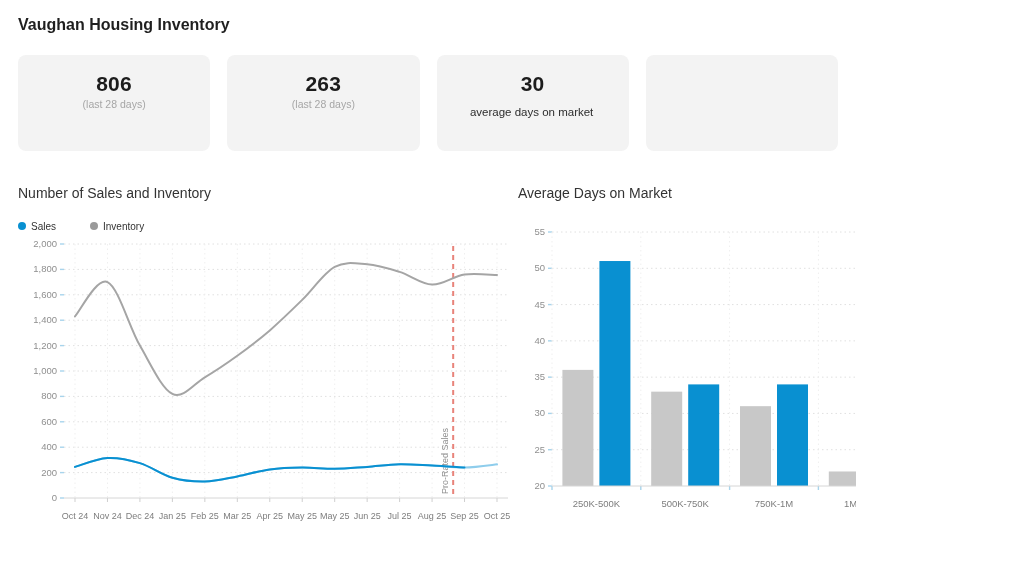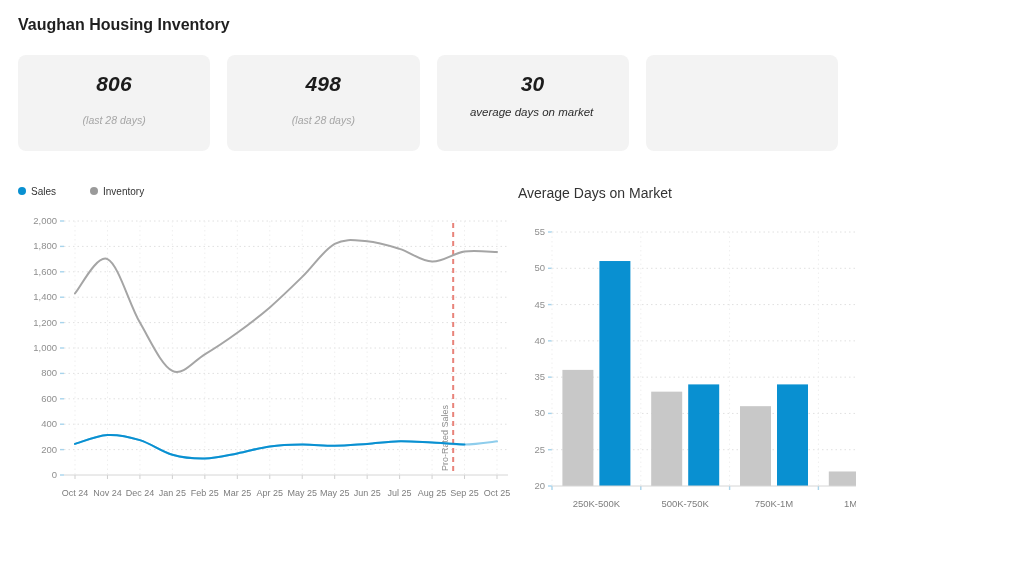--- a/index.html
+++ b/index.html
@@ -1,64 +1,65 @@
 <!DOCTYPE html>
 <html><head>
 <meta charset="utf-8">
 <style>
   html,body{margin:0;padding:0;background:#fff;}
   body{font-family:"Liberation Sans",sans-serif;color:#222;}
   .page{width:856px;height:566px;box-sizing:border-box;padding:12px 18px;overflow:hidden;}
   .page-title{font-size:16px;font-weight:700;color:#1f1f1f;margin:4px 0 21px 0;}
-  .cards{display:flex;gap:17px;font-style:italic;}
+  .cards{display:flex;gap:17px;}
   .card{flex:1;background:#f3f3f3;border-radius:8px;height:96px;text-align:center;
         padding-top:17px;box-sizing:border-box;}
   .card-value{font-size:21px;font-weight:700;color:#1c1c1c;letter-spacing:.3px;}
   .card-label{font-size:11.5px;color:#2d2d2d;margin-top:8px;}
   .card-label sup{color:#0990d1;font-size:8px;font-weight:700;margin-left:2px;}
-  .card-sub{font-size:10.5px;color:#a6a6a6;margin-top:18px;}
+  .card-sub{font-size:10.5px;color:#a6a6a6;margin-top:2px;}
   .charts{display:flex;justify-content:space-between;margin-top:34px;}
   .chart-col{display:block;}
   .chart-col.left{width:500px;}
   .chart-col.right{width:486px;}
   .chart-title{font-size:14px;font-weight:400;color:#333;margin:0 0 19px 0;}
-  .legend{display:flex;align-items:center;margin-bottom:12px;height:12px;}
+  .legend{display:flex;align-items:center;height:12px;}
   .legend-item{display:inline-flex;align-items:center;margin-right:34px;font-size:10px;color:#333;cursor:pointer;}
   .legend-dot{width:8px;height:8px;border-radius:50%;margin-right:5px;flex:0 0 auto;}
   svg{display:block;}
   svg text{font-family:"Liberation Sans",sans-serif;}
 </style>
 </head>
 <body>
 
 <div class="page">
 
   <h1 class="page-title">Vaughan Housing Inventory</h1>
 
   <div class="cards">
     <div class="card">
       <div class="card-value">806</div>
       <div class="card-sub">(last 28 days)</div>
     </div>
     <div class="card">
-      <div class="card-value">498</div>
+      <div class="card-value">263</div>
       <div class="card-sub">(last 28 days)</div>
     </div>
     <div class="card">
       <div class="card-value">30</div>
       <div class="card-label"><span>average days on market</span><sup></sup></div>
       <div class="card-sub"></div>
     </div>
     <div class="card">
       <div class="card-sub"></div>
     </div>
   </div>
 
   <div class="charts">
     <div class="chart-col left">
+      <h2 class="chart-title">Number of Sales and Inventory</h2>
       <div class="legend" id="legend-0">
           <span class="legend-item">
             <span class="legend-dot" style="background: rgb(9, 144, 209);"></span>
             <span>Sales</span>
           </span>
           <span class="legend-item">
             <span class="legend-dot" style="background: rgb(154, 154, 154);"></span>
             <span>Inventory</span>
           </span>
         </div>

